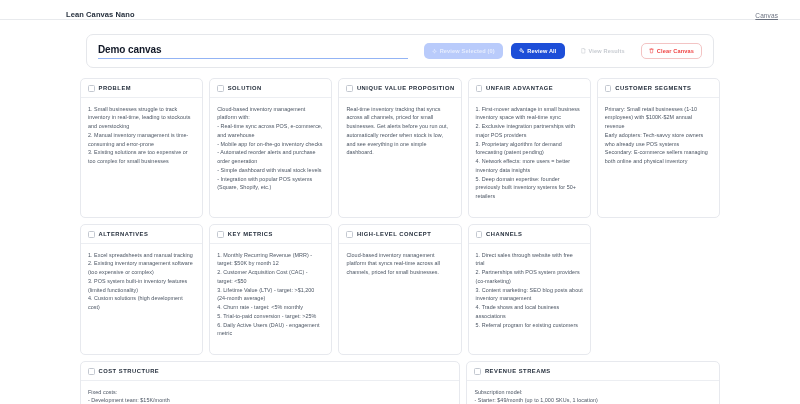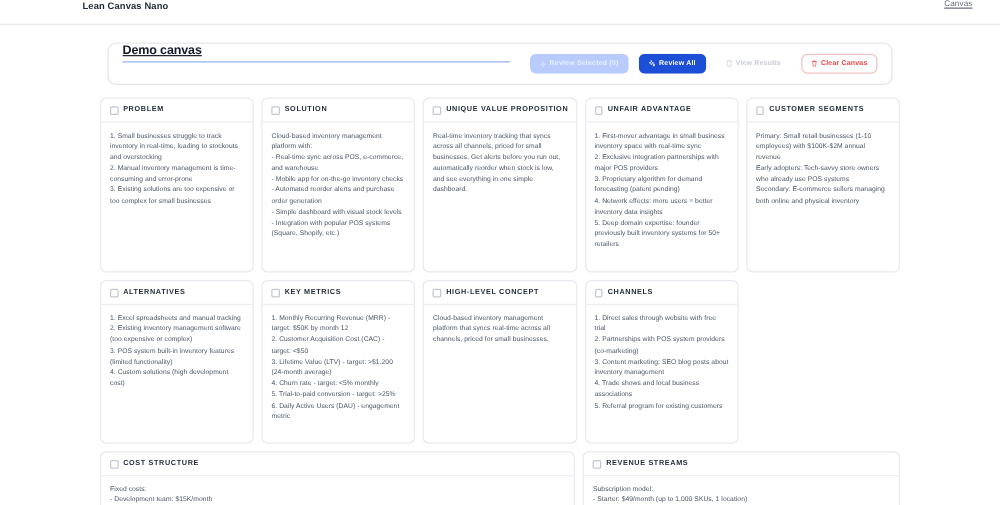--- a/index.html
+++ b/index.html
@@ -10,21 +10,21 @@
     font-family: "Liberation Sans", sans-serif;
     color: #1f2937;
   }
   .app { width: 800px; height: 404px; position: relative; overflow: hidden; background:#fff; }
 
   
   .topnav {
     height: 20px;
     border-bottom: 1px solid #e8eaed;
     display: flex;
-    align-items: flex-start;
+    align-items: flex-end;
     padding: 0 22px 0 66px;
     background: #ffffff;
   }
   .brand {
     font-size: 7.5px;
     font-weight: 600;
     letter-spacing: .1px;
     color: #1f2937;
   }
   .nav-right { margin-left: auto; display: flex; align-items: center; gap: 14px; }
@@ -44,24 +44,23 @@
     display: flex;
     align-items: center;
     padding: 0 11px;
     gap: 8px;
   }
   .title-field {
     flex: 1 1 auto;
     min-width: 0;
     display: flex;
     flex-direction: column;
-    justify-content: flex-start;
+    justify-content: center;
     height: 100%;
     padding-right: 8px;
-    text-decoration: underline;
   }
   .title-input {
     border: none;
     border-bottom: 1.6px solid #93b4f5;
     outline: none;
     font-family: "Liberation Sans", sans-serif;
     font-size: 10px;
     font-weight: 700;
     color: #111827;
     background: transparent;

